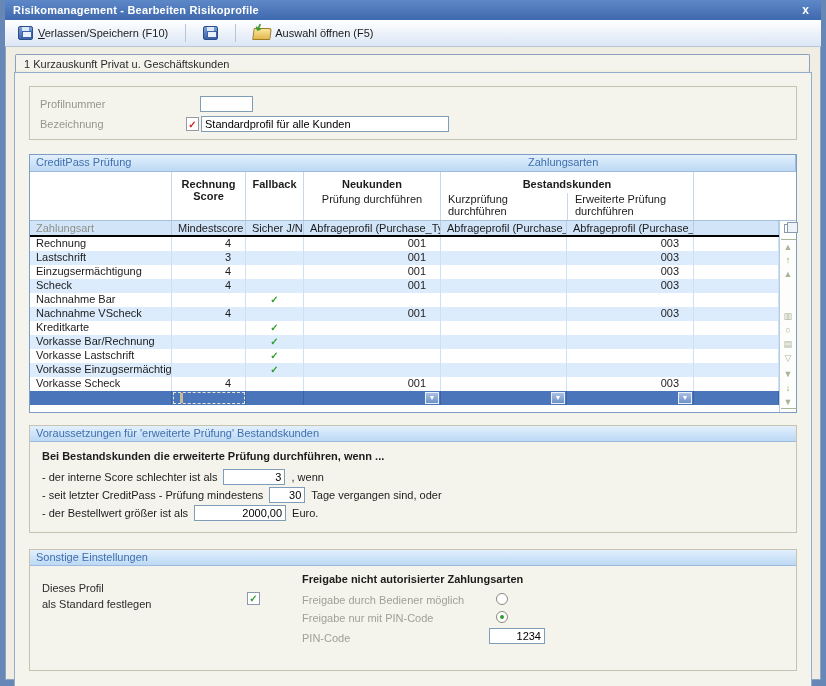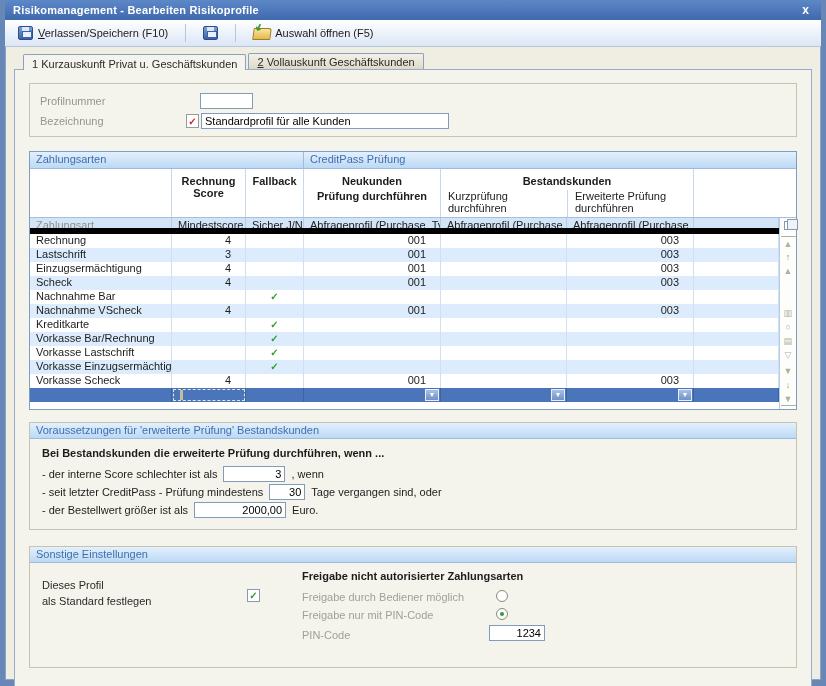--- a/index.html
+++ b/index.html
@@ -27,21 +27,21 @@
     background:linear-gradient(#7aa0d8,#3b63a8); border:1px solid #2c4f8c; border-radius:2px 2px 2px 2px; }
   .floppy::before { content:""; position:absolute; left:3px; top:0; width:7px; height:5px; background:#dce8f8; }
   .floppy::after { content:""; position:absolute; left:3px; bottom:1px; width:8px; height:5px; background:#e9f1fb; border:1px solid #3b63a8; }
   .folder-open { width:17px; height:14px; display:inline-block; position:relative; }
   .folder-open::before { content:""; position:absolute; left:0; bottom:0; width:16px; height:10px;
     background:linear-gradient(#fbe79a,#e2b74e); border:1px solid #a07c22; border-radius:1px 3px 1px 1px; transform:skewX(-8deg); }
   .folder-open::after { content:"➜"; position:absolute; left:2px; top:-4px; color:#3f9a2e; font-size:10px; font-weight:bold; transform:rotate(115deg); }
 
   
   .page { padding:6px 9px 10px 9px; height:633px; display:flex; flex-direction:column; }
-  .tabs { display:flex; margin-left:9px; height:19px; }
+  .tabs { display:flex; margin-left:1px; height:19px;flex-direction:column; }
   .tab { padding:2px 8px 0 8px; border:1px solid #8ba0bd; border-bottom:none; margin-right:2px;
     background:linear-gradient(#f3f1e8,#ded9c6); border-radius:2px 2px 0 0; color:#2a2a2a; white-space:nowrap; }
   .tab.active { background:#f5f4ec; position:relative; z-index:2; top:1px; padding-top:3px; font-weight:normal; }
 
   .panel { flex:1; border:1px solid #95accb; background:#f5f4ec; padding:13px 14px 10px 14px; position:relative; }
 
   
   .profile-box { border:1px solid #c6c3b2; height:54px; padding:7px 0 0 10px; margin-bottom:14px; background:#f5f4ec; }
   .p-row { display:flex; align-items:center; height:20px; }
   .p-label { width:146px; color:#97968a; }
@@ -54,30 +54,30 @@
   
   .table-box { border:1px solid #7f9dc4; background:#fff; margin-bottom:12px; }
   .band-row { display:flex; height:17px; }
   .band { background:linear-gradient(#e3f0fd,#bcd9f4); border-bottom:1px solid #9dbbde; color:#3f6fae; padding:1px 6px; }
   .band.left { width:274px; border-right:1px solid #9dbbde; }
   .band.right { flex:1; }
   .grid7 { display:grid; grid-template-columns:142px 74px 58px 137px 126px 127px 1fr; }
   .hdr-b { height:49px; border-bottom:1px solid #a9bed8; }
   .hb-cell { border-right:1px solid #c8d7ea; padding-top:6px; text-align:center; }
   .hb-cell.bold { font-weight:bold; }
-  .hb-sub { font-weight:bold; margin-top:3px; }
+  .hb-sub { font-weight:normal; margin-top:3px; }
   .hb-best { grid-column:5 / 7; display:flex; flex-direction:column; border-right:1px solid #c8d7ea; }
   .hb-best-title { text-align:center; font-weight:bold; padding-top:6px; }
   .hb-best-subs { display:flex; flex:1; margin-top:3px; }
   .hb-best-subs > div { padding-left:7px; }
   .hb-best-subs .s1 { width:126px; }
   .hb-best-subs .s2 { flex:1; border-left:1px solid #c8d7ea; }
   .lower { display:flex; }
   .lower-left { flex:1; }
-  .hdr-c { height:16px; background:#d2e4f8; border-bottom:6px solid #000000; }
+  .hdr-c { height:16px; background:#d2e4f8; border-bottom:2px solid #000000; }
   .hc-cell { border-right:1px solid #b6cbe4; padding:1px 6px; white-space:nowrap; overflow:hidden; }
   .hc-cell.gray { color:#90908a; }
   .row { height:14px; }
   .cell { border-right:1px solid #cfe0f3; padding:0 6px; white-space:nowrap; overflow:hidden; line-height:13px; }
   .cell.r { text-align:right; padding-right:14px; }
   .cell.c { text-align:center; }
   .row.alt { background:#dcecfd; }
   .row.selected { background:#4a75ba; }
   .row.selected .cell { border-right-color:#3c64a4; position:relative; }
   .check { color:#2f9e2f; font-weight:bold; font-size:10px; }
@@ -160,22 +160,22 @@
         </div>
         <div class="p-row">
           <span class="p-label">Bezeichnung</span>
           <span class="chkdoc">✓</span>
           <input class="tin in-bez" value="Standardprofil für alle Kunden" style="">
         </div>
       </div>
 
       <div class="table-box">
         <div class="band-row">
+          <div class="band right">CreditPass Prüfung</div>
           <div class="band left">Zahlungsarten</div>
-          <div class="band right">CreditPass Prüfung</div>
         </div>
         <div class="grid7 hdr-b">
           <div class="hb-cell"></div>
           <div class="hb-cell bold">Rechnung Score</div>
           <div class="hb-cell bold">Fallback</div>
           <div class="hb-cell">
             <div class="bold" style="font-weight:bold">Neukunden</div>
             <div class="hb-sub">Prüfung durchführen</div>
           </div>
           <div class="hb-best">

